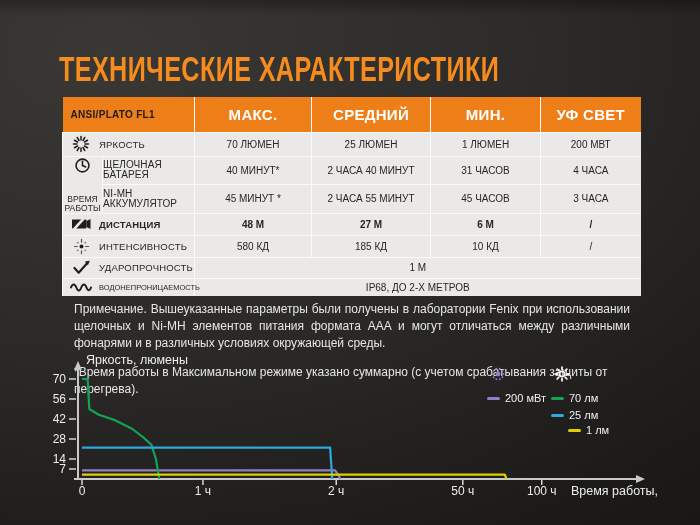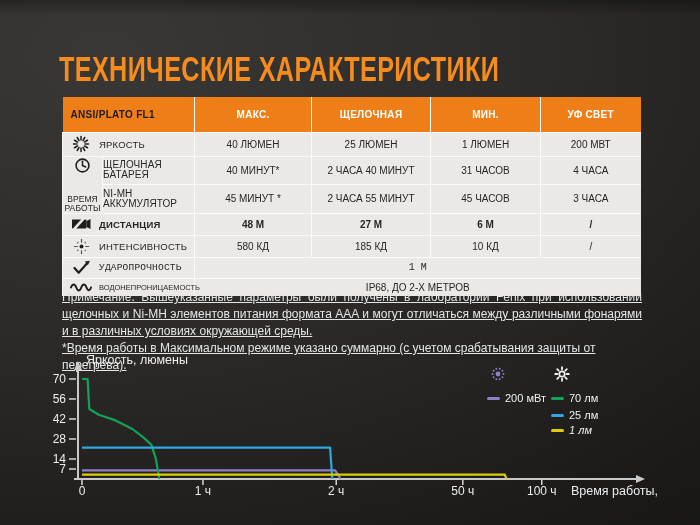--- a/index.html
+++ b/index.html
@@ -13,55 +13,55 @@
   .page-title{position:absolute;left:59px;top:49px;font-size:35px;font-weight:700;
     color:#f68b1e;transform:scaleX(.72);transform-origin:left top;white-space:nowrap;letter-spacing:.5px;}
 
   
   .tablewrap{position:absolute;left:62px;top:97px;}
   table.spec{border-collapse:collapse;table-layout:fixed;width:578px;}
   table.spec td{padding:0;background:#ebe9e7;border-left:1px solid #fbfaf8;border-top:1px solid #fbfaf8;
     color:#262626;font-size:10px;vertical-align:middle;}
   tr.hdr{height:35px;}
   tr.hdr td{background:#ee7e18;border-top:none;border-left:1px solid #fff;
-    color:#fff;font-weight:700;font-size:10px;text-align:center;letter-spacing:.3px;}
+    color:#fff;font-weight:700;font-size:15px;text-align:center;letter-spacing:.3px;}
   tr.hdr td.first{border-left:none;color:#1c1c1c;font-size:10px;text-align:left;padding-left:8px;}
   td.lab{border-left:none;}
   td.sub{border-left:none;font-size:9px;line-height:10px;letter-spacing:.1px;padding-left:2px;}
   td.val{text-align:center;font-size:10px;}
   .labwrap{display:flex;align-items:center;}
   .ic{width:36px;flex:0 0 36px;display:flex;justify-content:center;align-items:center;}
   .labtext{font-size:9.5px;letter-spacing:.2px;}
   .labtext.small{font-size:7.5px;letter-spacing:0;}
   .runwrap{display:flex;flex-direction:column;align-items:center;justify-content:space-between;gap:19px;}
   .runlabel{font-size:8.5px;line-height:9px;text-align:center;letter-spacing:.1px;}
   tr.r-brightness{height:24px;} tr.r-alk{height:25px;} tr.r-nimh{height:25px;}
-  tr.r-dist{height:22px;font-weight:bold;} tr.r-int{height:22px;} tr.r-imp{height:21px;font-family:Liberation Mono, monospace;} tr.r-wat{height:18px;}
+  tr.r-dist{height:22px;font-weight:bold;} tr.r-int{height:22px;} tr.r-imp{height:21px;} tr.r-wat{height:18px;}
 
   
   .notes{position:absolute;left:62px;top:289px;width:580px;color:#e6e6e6;font-size:12px;line-height:17px;}
-  .notes p{margin:0;text-decoration:underline;}
+  .notes p{margin:12px;}
   .notes p.just{text-align:justify;}
 
   
   .chart{position:absolute;left:50px;top:352px;width:610px;height:170px;}
   .chart svg text{font-family:"Liberation Sans",sans-serif;fill:#ededed;}
   .chart svg text.tick{font-size:12px;}
   .chart svg text.axlabel{font-size:12.5px;}
 
   
   .legend{position:absolute;left:487px;top:366px;width:170px;height:75px;color:#f0f0f0;}
   .lg-icon{position:absolute;width:16px;height:16px;}
   .lg-icon.i1{left:3px;top:0;}
   .lg-icon.i2{left:67px;top:0;}
   .lg-row{position:absolute;display:flex;align-items:center;gap:5px;font-size:11px;white-space:nowrap;}
   .lg-row.r1{left:0;top:26px;}
   .lg-row.r2{left:64px;top:26px;}
   .lg-row.r3{left:64px;top:43px;}
-  .lg-row.r4{left:64px;top:58px;font-style:italic;}
+  .lg-row.r4{left:81px;top:58px;}
   .swatch{display:inline-block;width:13px;height:3px;border-radius:1.5px;}
 </style>
 </head>
 <body>
 
 <div class="stage">
 
   <div class="page-title">ТЕХНИЧЕСКИЕ ХАРАКТЕРИСТИКИ</div>
 
   <div class="tablewrap">
@@ -71,21 +71,21 @@
           <col style="width:92px">
           <col style="width:117px">
         <col style="width:119px">
           <col style="width:110px">
           <col style="width:100px">
       </colgroup>
       <tbody>
           <tr class="hdr">
         <td colspan="2" class="first">ANSI/PLATO FL1</td>
         <td>МАКС.</td>
-        <td>ЩЕЛОЧНАЯ</td>
+        <td>СРЕДНИЙ</td>
         <td>МИН.</td>
         <td>УФ СВЕТ</td>
       </tr>
 
       <tr class="r-brightness">
         <td colspan="2" class="lab">
           <div class="labwrap">
             <span class="ic">
               <svg width="18" height="18" viewBox="0 0 18 18">
                     <g stroke="#1e1e1e" stroke-width="1.5" stroke-linecap="round">
@@ -100,21 +100,21 @@
                 <line x1="7" y1="5.5" x2="5.25" y2="2.5"></line>
                       <line x1="9" y1="5" x2="9" y2="1.5"></line>
                 <line x1="11" y1="5.5" x2="12.75" y2="2.5"></line>
                       <line x1="12.5" y1="7" x2="15.5" y2="5.25"></line>
               </g>
                   </svg>
             </span>
             <span class="labtext">ЯРКОСТЬ</span>
           </div>
         </td>
-        <td class="val">40 ЛЮМЕН</td>
+        <td class="val">70 ЛЮМЕН</td>
         <td class="val">25 ЛЮМЕН</td>
         <td class="val">1 ЛЮМЕН</td>
         <td class="val">200 МВТ</td>
       </tr>
 
       <tr class="r-alk">
         <td rowspan="2" class="lab">
           <div class="runwrap">
             <span>
               <svg width="17" height="17" viewBox="0 0 18 18">

